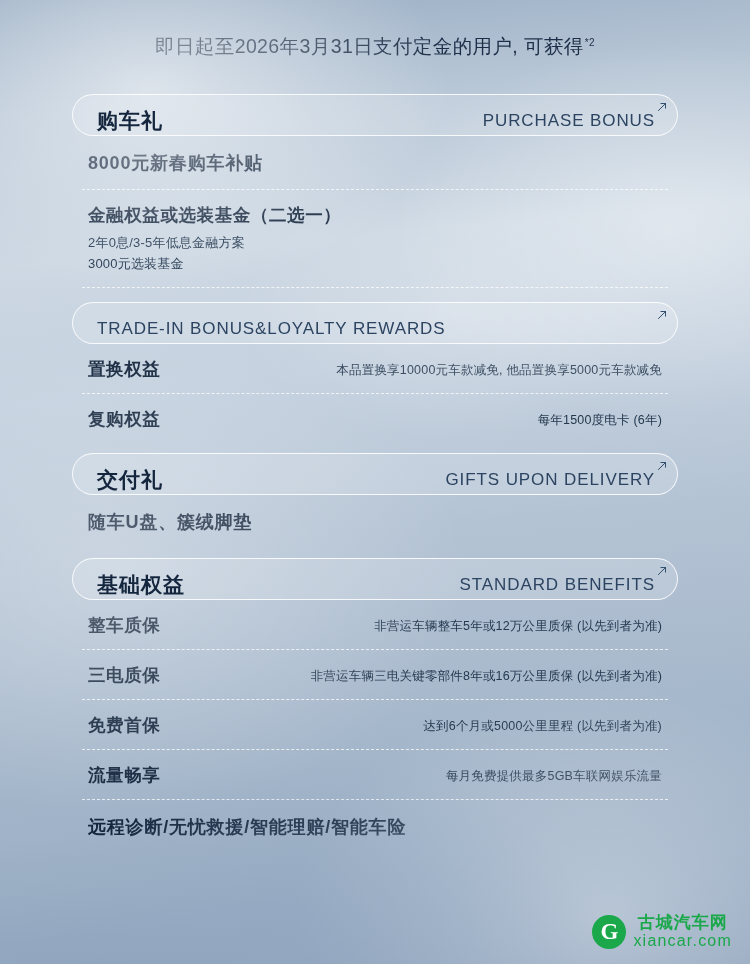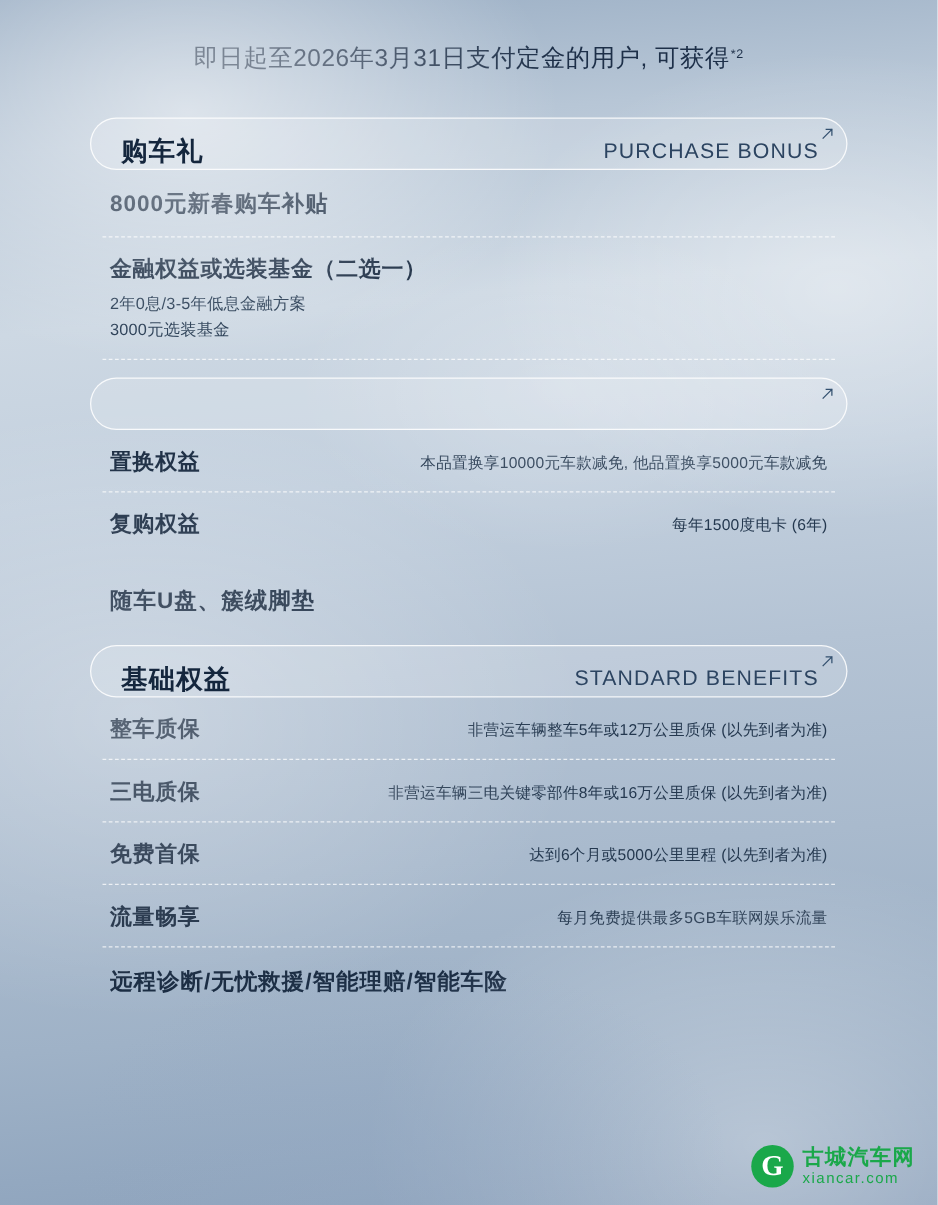--- a/index.html
+++ b/index.html
@@ -171,21 +171,21 @@
   }
   .wm-text { line-height: 1.1; }
   .wm-cn {
     font-size: 17px;
     font-weight: 700;
     color: #1aa84a;
     letter-spacing: 1px;
     text-align: center;
   }
   .wm-en {
-    font-size: 12px;
+    font-size: 16px;
     color: #1aa84a;
     letter-spacing: 1.2px;
   }
 </style>
 </head>
 <body>
 
 <div class="page">
   <div class="bg-cloud c1"></div>
   <div class="bg-cloud c2"></div>
@@ -214,39 +214,49 @@
       <div class="block plain">
         <div class="block-title">金融权益或选装基金（二选一）</div>
         <div class="row-sub">2年0息/3-5年低息金融方案</div>
         <div class="row-sub">3000元选装基金</div>
       </div>
     </div>
 
     <div class="gap-md"></div>
 
     <div class="sec-head">
+      <span class="sec-en">TRADE-IN BONUS&amp;LOYALTY REWARDS</span>
       <span class="arrow-ne">
         <svg width="10" height="10" viewBox="0 0 10 10">
             <path d="M1.5 8.5 L8.5 1.5 M4 1.5 H8.5 V6" stroke="currentColor" stroke-width="1" fill="none" stroke-linecap="square"></path>
           </svg>
       </span>
     </div>
     <div class="rows">
       <div class="row">
         <span class="row-label">置换权益</span>
         <span class="row-value">本品置换享10000元车款减免, 他品置换享5000元车款减免</span>
       </div>
       <div class="row no-line">
         <span class="row-label">复购权益</span>
         <span class="row-value">每年1500度电卡 (6年)</span>
       </div>
     </div>
 
     <div class="gap-sm"></div>
 
+    <div class="sec-head">
+      <span class="sec-title">交付礼</span>
+      <span class="sec-en">GIFTS UPON DELIVERY</span>
+      <span class="arrow-ne">
+        <svg width="10" height="10" viewBox="0 0 10 10">
+            <path d="M1.5 8.5 L8.5 1.5 M4 1.5 H8.5 V6" stroke="currentColor" stroke-width="1" fill="none" stroke-linecap="square"></path>
+          </svg>
+      </span>
+    </div>
     <div class="rows">
       <div class="single-line last">随车U盘、簇绒脚垫</div>
     </div>
 
     <div class="gap-sm"></div>
 
     <div class="sec-head">
       <span class="sec-title">基础权益</span>
       <span class="sec-en">STANDARD BENEFITS</span>
       <span class="arrow-ne">

